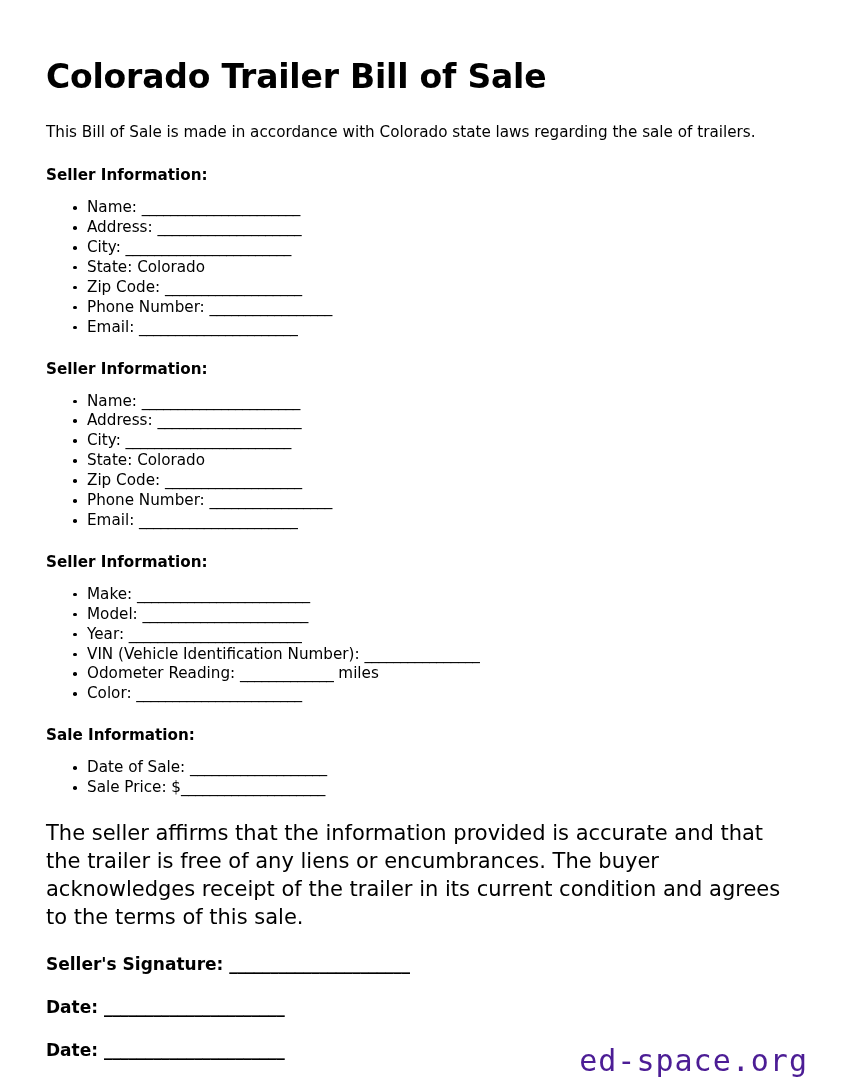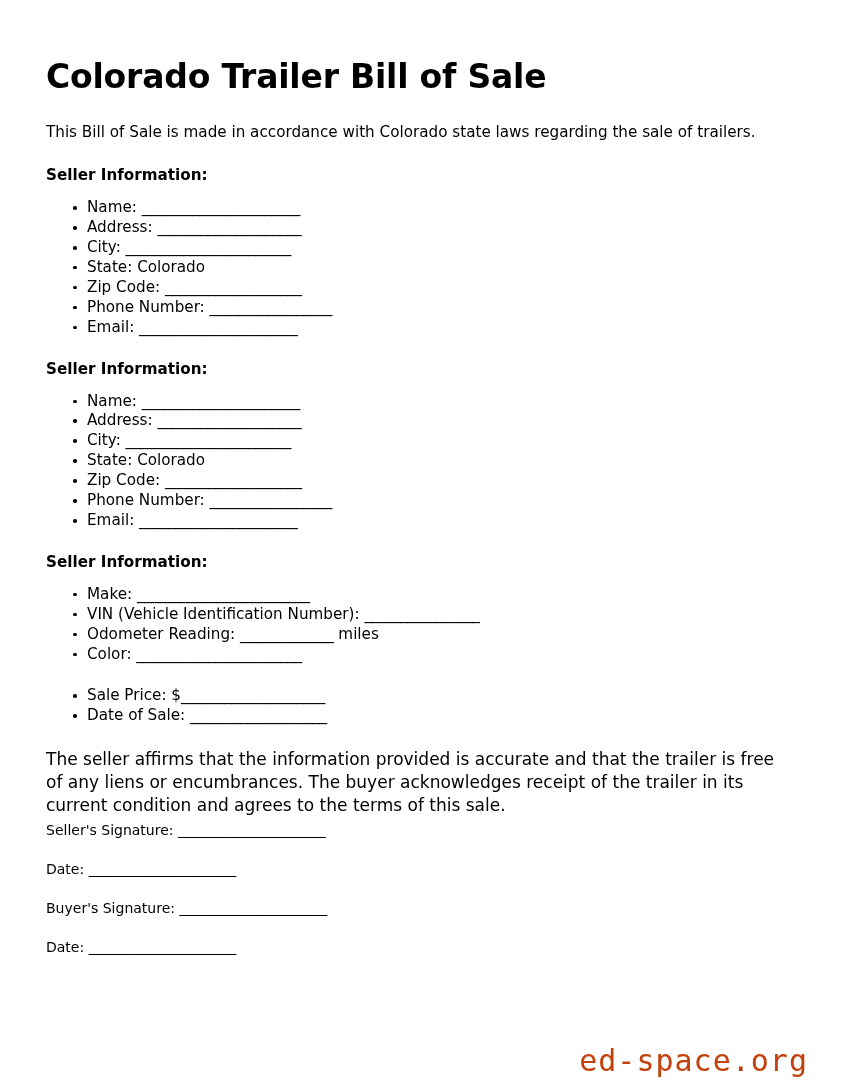--- a/index.html
+++ b/index.html
@@ -59,41 +59,41 @@
     top: 8px;
     width: 3.6px;
     height: 3.6px;
     border-radius: 50%;
     background: #000000;
   }
   .blank {
     letter-spacing: -0.4px;
   }
   .affirm {
-    font-size: 17px;
+    font-size: 21px;
     line-height: 1.33;
-    margin: 0 0 6px 0;
+    margin: 0 0 22px 0;
     max-width: 740px;
   }
   .sig-line {
-    font-size: 14px;
-    font-weight: normal;
+    font-size: 17px;
+    font-weight: bold;
     margin: 0 0 23px 0;
     white-space: nowrap;
   }
   .sig-line .blank {
     letter-spacing: -0.3px;
   }
   .watermark {
     position: absolute;
     right: 36px;
     bottom: 14px;
     font-family: "DejaVu Sans Mono", monospace;
     font-size: 30px;
-    color: #c2410c;
+    color: #4c1d95;
     letter-spacing: 1px;
     white-space: nowrap;
     margin-left: 30px;
   }
 </style>
 </head>
 <body>
 
 <div class="page">
 
@@ -119,34 +119,36 @@
       <li><span>City: </span><span class="blank">_______________________</span></li>
       <li><span>State: Colorado</span></li>
       <li><span>Zip Code: </span><span class="blank">___________________</span></li>
       <li><span>Phone Number: </span><span class="blank">_________________</span></li>
       <li><span>Email: </span><span class="blank">______________________</span></li>
     </ul>
 
   <h2 class="section-heading">Seller Information:</h2>
   <ul class="fields">
       <li><span>Make: </span><span class="blank">________________________</span></li>
+      <li><span>Model: </span><span class="blank">_______________________</span></li>
+      <li><span>Year: </span><span class="blank">________________________</span></li>
       <li><span>VIN (Vehicle Identification Number): </span><span class="blank">________________</span></li>
       <li><span>Odometer Reading: </span><span class="blank">_____________</span><span> miles</span></li>
       <li><span>Color: </span><span class="blank">_______________________</span></li>
     </ul>
 
+  <h2 class="section-heading">Sale Information:</h2>
   <ul class="fields">
+      <li><span>Date of Sale: </span><span class="blank">___________________</span></li>
       <li><span>Sale Price: $</span><span class="blank">____________________</span></li>
-      <li><span>Date of Sale: </span><span class="blank">___________________</span></li>
     </ul>
 
   <p class="affirm">The seller affirms that the information provided is accurate and that the trailer is free of any liens or encumbrances. The buyer acknowledges receipt of the trailer in its current condition and agrees to the terms of this sale.</p>
 
   <div>
       <p class="sig-line"><span>Seller's Signature: </span><span class="blank">______________________</span></p>
       <p class="sig-line"><span>Date: </span><span class="blank">______________________</span></p>
-      <p class="sig-line"><span>Buyer's Signature: </span><span class="blank">______________________</span></p>
       <p class="sig-line"><span>Date: </span><span class="blank">______________________</span></p>
     </div>
 
   <div class="watermark">ed-space.org</div>
 
 </div>
 
 </body></html>

